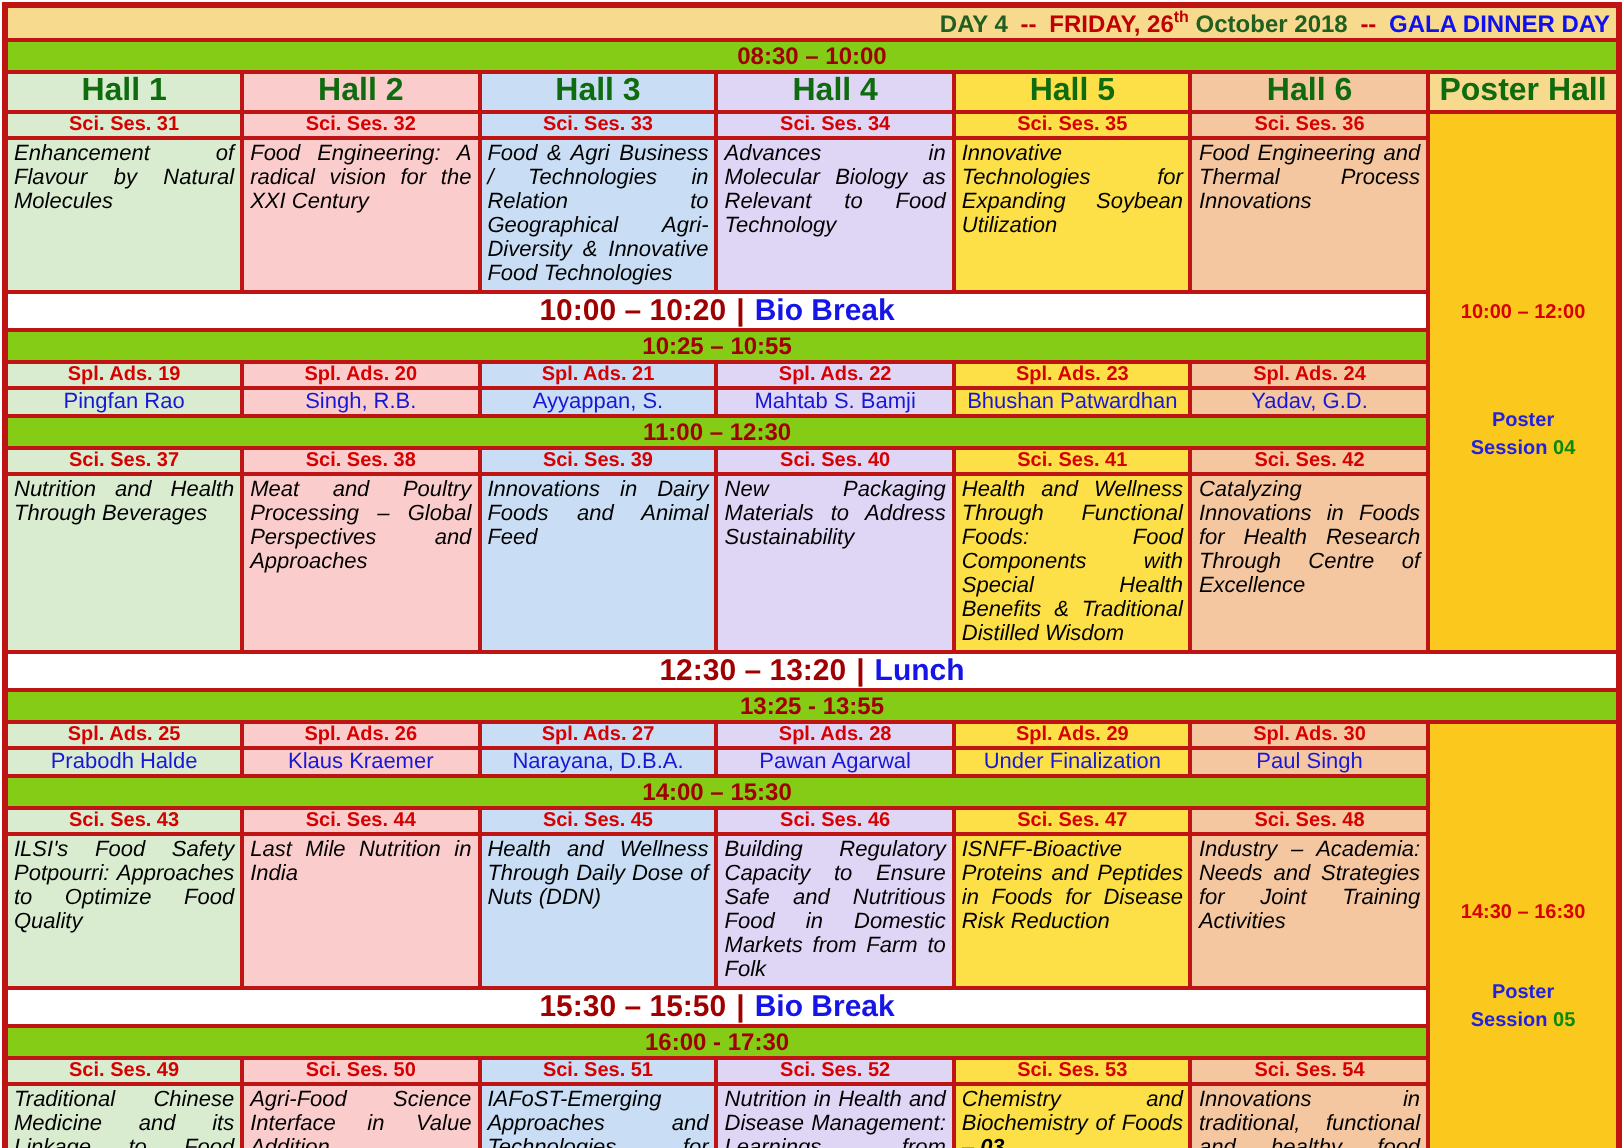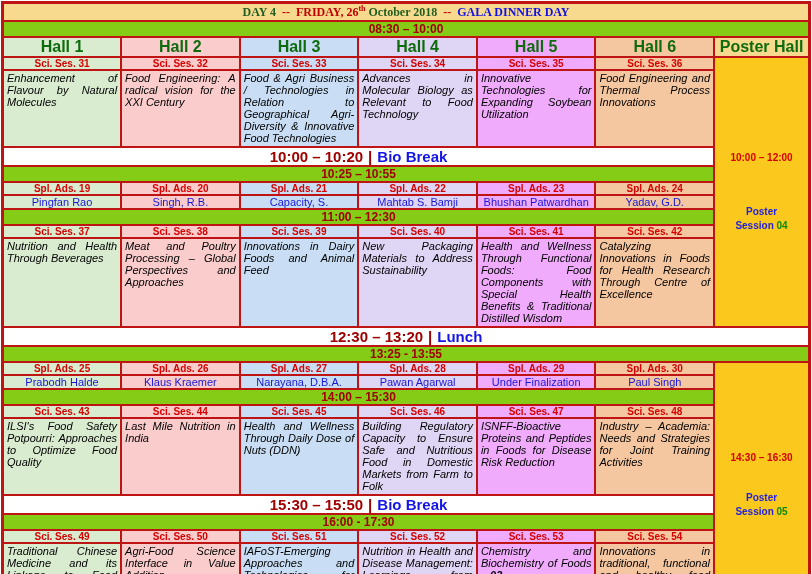--- a/index.html
+++ b/index.html
@@ -3,25 +3,25 @@
 <meta charset="utf-8">
 <style>
   html,body{margin:0;padding:0;background:#ffffff;}
   body{padding:1px;width:810px;}
   table{border-collapse:collapse;table-layout:fixed;width:810px;
         font-family:"Liberation Sans",sans-serif;border:3px solid #BE1414;}
   td{border:2px solid #BE1414;padding:0 3px;overflow:hidden;}
 
   
   .c1{background:#D9ECD0;} .c2{background:#FACCCC;} .c3{background:#C9DEF4;}
-  .c4{background:#DFD5F4;} .c5{background:#f0abfc;} .c6{background:#F4C7A1;}
+  .c4{background:#DFD5F4;} .c5{background:#fde047;} .c6{background:#F4C7A1;}
   .tan{background:#F7DA8E;} .bluebar{background:#84cc16;}
   .white{background:#FFFFFF;}
 
-  .title-row td{height:14px;text-align:center;font-weight:bold;font-size:12px;font-family:Liberation Serif, serif;}
+  .title-row td{height:14px;text-align:right;font-weight:bold;font-size:12px;}
   .t-red{color:#C00000;} .t-green{color:#215E21;} .t-blue{color:#1010EE;}
   .t-sep{color:#C00000;margin:0 3px;}
   .title-row sup{font-size:8px;}
 
   .band td{height:12px;text-align:center;font-weight:bold;font-size:12px;color:#A00000;}
   .hall-row td{height:12px;text-align:center;font-weight:bold;font-size:16px;color:#0E6B0E;}
   .code-row td{height:11px;text-align:center;font-weight:bold;font-size:10px;color:#D60000;}
   .name-row td{height:11px;text-align:center;font-size:11px;color:#1717D6;}
   .content-row td{vertical-align:top;font-size:11px;line-height:12px;color:#000;
                   text-align:justify;padding:1px 3px 2px 3px;font-style:italic;}
@@ -113,21 +113,21 @@
     <td class="c2">Spl. Ads. 20</td>
     <td class="c3">Spl. Ads. 21</td>
     <td class="c4">Spl. Ads. 22</td>
     <td class="c5">Spl. Ads. 23</td>
     <td class="c6">Spl. Ads. 24</td>
   </tr>
 
   <tr class="name-row">
     <td class="c1">Pingfan Rao</td>
     <td class="c2">Singh, R.B.</td>
-    <td class="c3">Capacity, S.</td>
+    <td class="c3">Ayyappan, S.</td>
     <td class="c4">Mahtab S. Bamji</td>
     <td class="c5">Bhushan Patwardhan</td>
     <td class="c6">Yadav, G.D.</td>
   </tr>
 
   <tr class="band">
     <td colspan="6" class="bluebar">11:00 – 12:30</td>
   </tr>
 
   <tr class="code-row">

